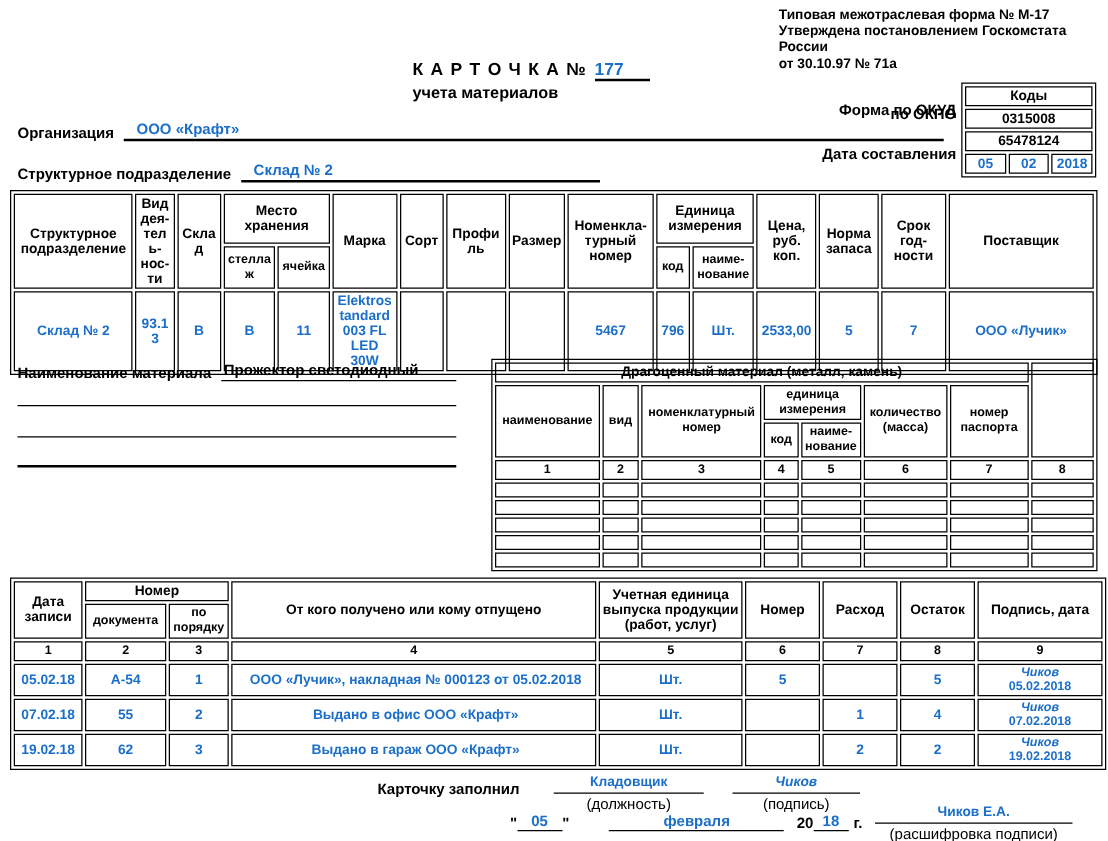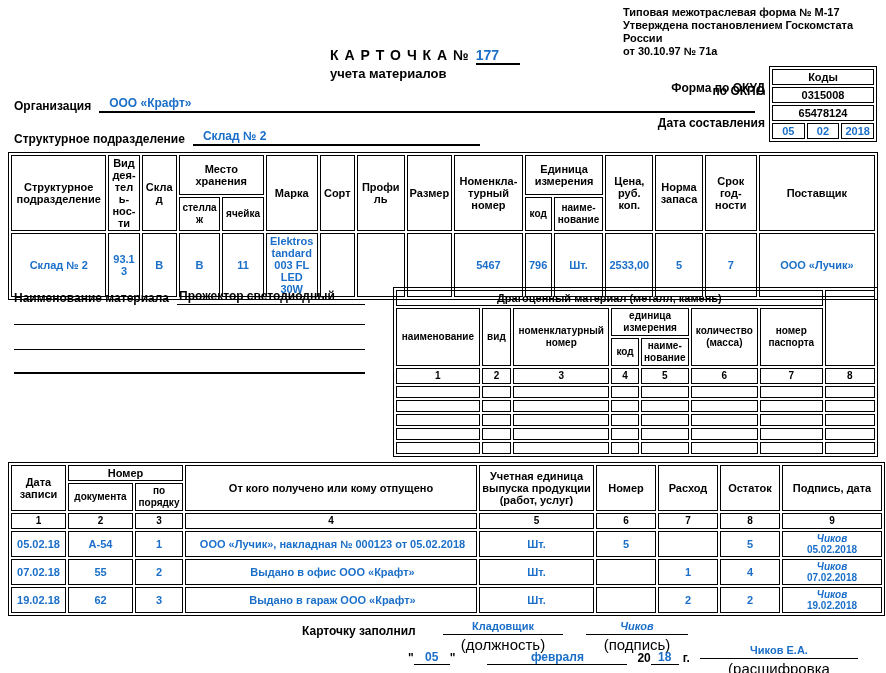--- a/index.html
+++ b/index.html
@@ -57,21 +57,21 @@
 
   .blank-line { border-bottom:1px solid #000; height:1px; }
   .sig-cell-name { display:block; font-style:italic; }
   .sig-cell-date { display:block; }
 
   .footer-field { text-align:center; }
   .footer-field .fval {
     border-bottom:1px solid #000; color:#1b6fc9; font-weight:bold;
     font-size:11px; height:15px;
   }
-  .footer-field .flbl { font-size:15px; padding-top:1px; }
+  .footer-field .flbl { font-size:12px; padding-top:1px; }
 
   .date-line { left:408px; top:650px; display:flex; align-items:flex-end; font-size:12px; }
   .date-line .seg { border-bottom:1px solid #000; text-align:center; color:#1b6fc9; font-weight:bold; }
 </style>
 </head>
 <body>
 
 <div class="abs form-info">
   <div>Типовая межотраслевая форма № М-17</div>
   <div>Утверждена постановлением Госкомстата</div>

